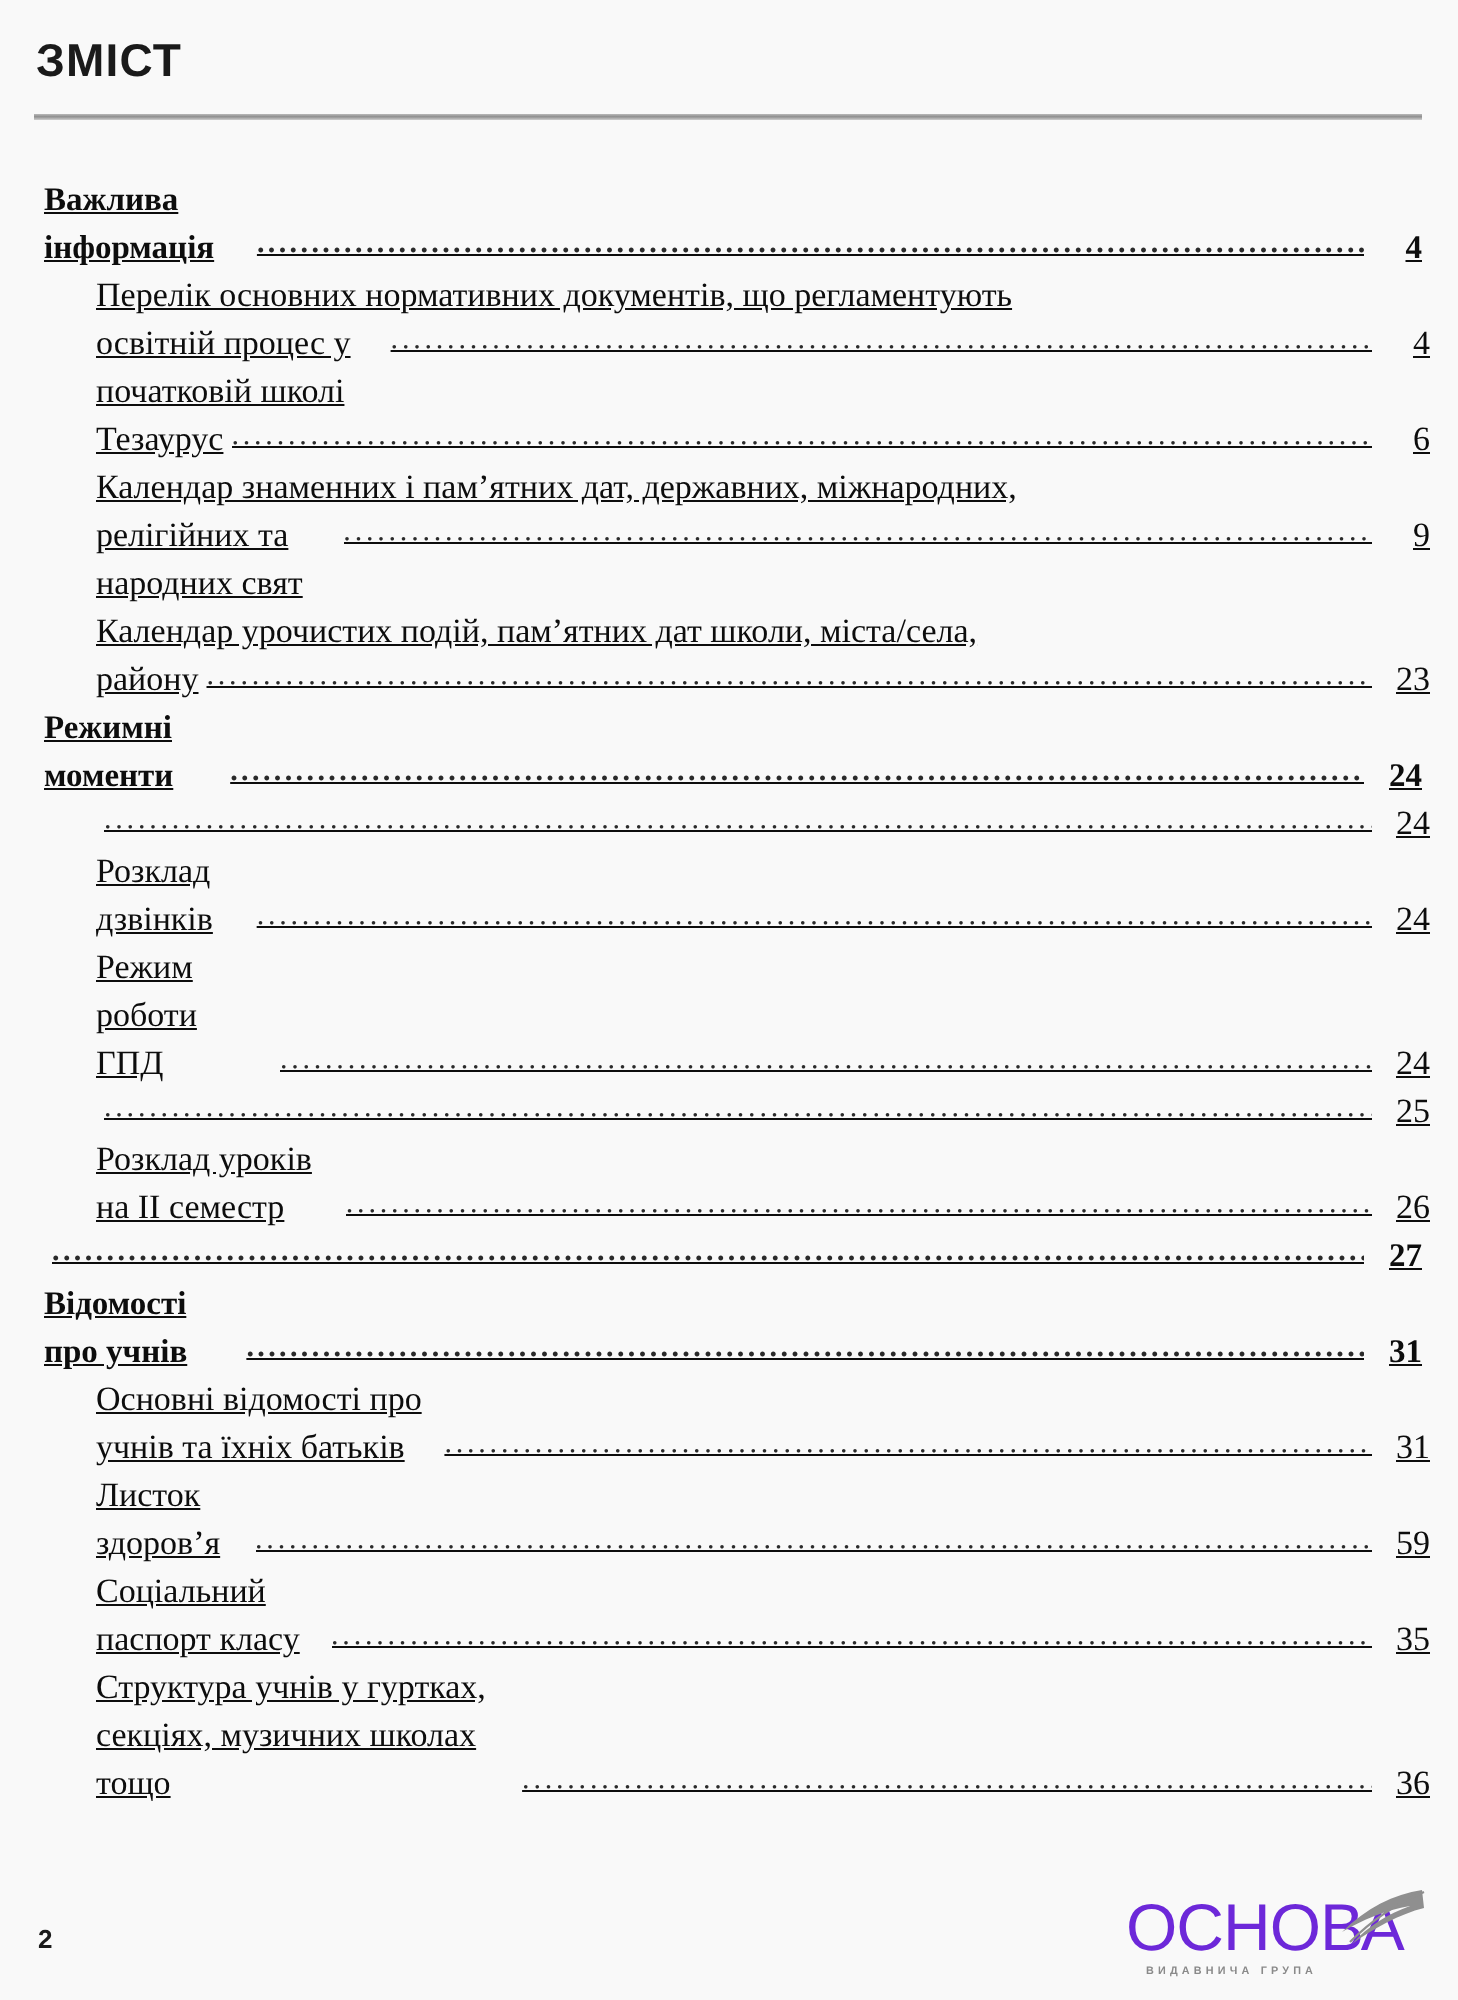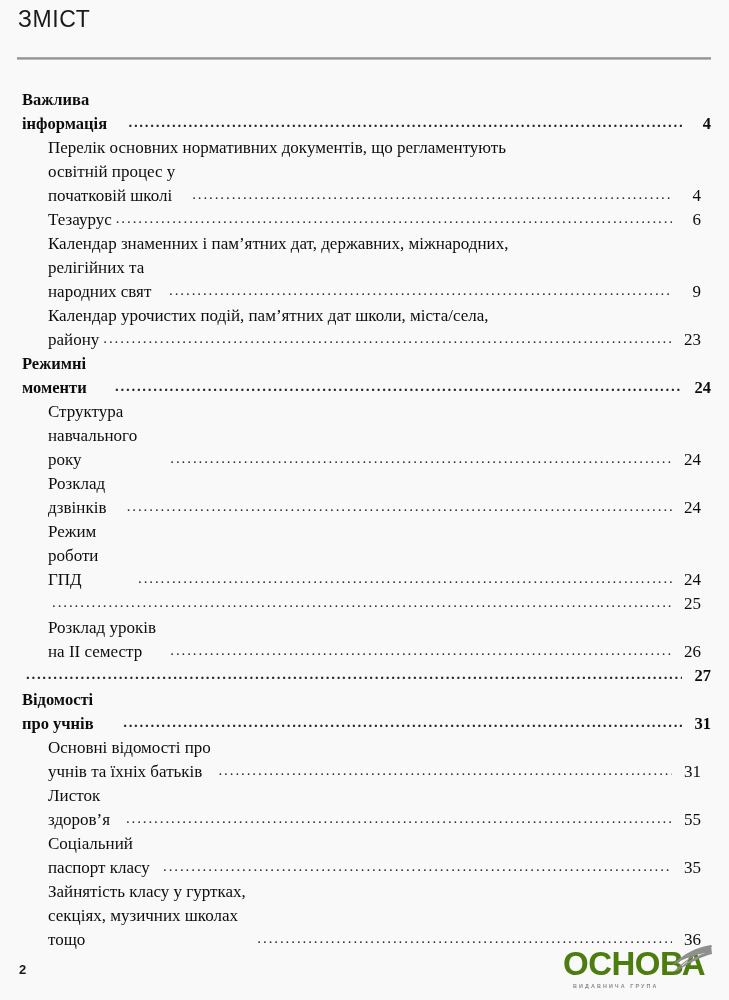--- a/index.html
+++ b/index.html
@@ -20,23 +20,23 @@
     position: relative;
     width: 729px;
     height: 1000px;
     box-sizing: border-box;
   }
 
   
   .toc-title {
     position: absolute;
     left: 18px;
-    top: 5px;
+    top: 16px;
     font-family: "Liberation Sans", "DejaVu Sans", sans-serif;
-    font-weight: normal;
+    font-weight: bold;
     font-size: 23px;
     letter-spacing: 0.6px;
     color: #1a1a1a;
     line-height: 28px;
   }
 
   .title-rule {
     position: absolute;
     left: 17px;
     top: 57px;
@@ -58,20 +58,21 @@
     display: block;
     padding-right: 0;
     margin: 0;
   }
 
   .entry-inner {
     display: flex;
     align-items: flex-end;
     width: 100%;
     box-sizing: border-box;
+    text-decoration: underline;
   }
 
   .entry-text {
     white-space: normal;
     flex: 0 1 auto;
   }
 
   .leader {
     flex: 1 1 auto;
     overflow: hidden;
@@ -96,38 +97,37 @@
     font-size: 16.5px;
     line-height: 24px;
     font-family: "Liberation Serif", "DejaVu Serif", serif;
   }
   .lvl1 .pageno { width: 26px; font-size: 16.5px; }
   .lvl1 .leader { font-size: 15px; letter-spacing: 1.7px; }
 
   
   .lvl2 .entry-inner {
     padding-left: 48px;
-    padding-right: 28px;
+    padding-right: 14px;
     font-weight: normal;
     font-size: 17px;
     line-height: 24px;
   }
   .lvl2 .pageno { width: 26px; font-size: 17px; }
   .lvl2 .leader { font-size: 15px; }
 
   
   .wrapped .entry-inner {
     display: block;
   }
   .wrapped .wrap-line {
     display: block;
   }
   .wrapped .last-line {
     display: flex;
-    align-items: flex-end;
     width: 100%;
   }
   .wrapped .last-line .entry-text { flex: 0 1 auto; }
 
   
   .folio {
     position: absolute;
     left: 19px;
     top: 962px;
     font-family: "Liberation Sans", "DejaVu Sans", sans-serif;
@@ -141,24 +141,24 @@
     right: 18px;
     bottom: 6px;
     width: 148px;
     height: 48px;
   }
   .logo-word {
     position: absolute;
     left: 0;
     top: 0;
     font-family: "Liberation Sans", "DejaVu Sans", sans-serif;
-    font-weight: bold;
+    font-weight: normal;
     font-size: 33px;
     letter-spacing: -0.5px;
-    color: #4d7c0f;
+    color: #6d28d9;
     line-height: 36px;
   }
   .logo-sub {
     position: absolute;
     left: 10px;
     top: 37px;
     font-family: "Liberation Sans", "DejaVu Sans", sans-serif;
     font-weight: bold;
     font-size: 5.4px;
     letter-spacing: 2.1px;
@@ -229,21 +229,20 @@
       </div>
       <div class="toc-entry lvl1">
         <div class="entry-inner">
           <span class="entry-text">Режимні моменти</span>
           <span class="leader">...........................................................................................................................................................</span>
           <span class="pageno">24</span>
         </div>
       </div>
       <div class="toc-entry lvl2">
         <div class="entry-inner">
-          <span class="entry-text">Структура навчального року</span>
           <span class="leader">...........................................................................................................................................................</span>
           <span class="pageno">24</span>
         </div>
       </div>
       <div class="toc-entry lvl2">
         <div class="entry-inner">
           <span class="entry-text">Розклад дзвінків</span>
           <span class="leader">...........................................................................................................................................................</span>
           <span class="pageno">24</span>
         </div>
@@ -285,33 +284,33 @@
         <div class="entry-inner">
           <span class="entry-text">Основні відомості про учнів та їхніх батьків</span>
           <span class="leader">...........................................................................................................................................................</span>
           <span class="pageno">31</span>
         </div>
       </div>
       <div class="toc-entry lvl2">
         <div class="entry-inner">
           <span class="entry-text">Листок здоров’я</span>
           <span class="leader">...........................................................................................................................................................</span>
-          <span class="pageno">55</span>
+          <span class="pageno">59</span>
         </div>
       </div>
       <div class="toc-entry lvl2">
         <div class="entry-inner">
           <span class="entry-text">Соціальний паспорт класу</span>
           <span class="leader">...........................................................................................................................................................</span>
           <span class="pageno">35</span>
         </div>
       </div>
       <div class="toc-entry lvl2">
         <div class="entry-inner">
-          <span class="entry-text">Зайнятість класу у гуртках, секціях, музичних школах тощо</span>
+          <span class="entry-text">Структура учнів у гуртках, секціях, музичних школах тощо</span>
           <span class="leader">...........................................................................................................................................................</span>
           <span class="pageno">36</span>
         </div>
       </div>
     </div>
 
   <div class="folio">2</div>
 
   <div class="publisher-logo">
     <div class="logo-word">ОСНОВА</div>

